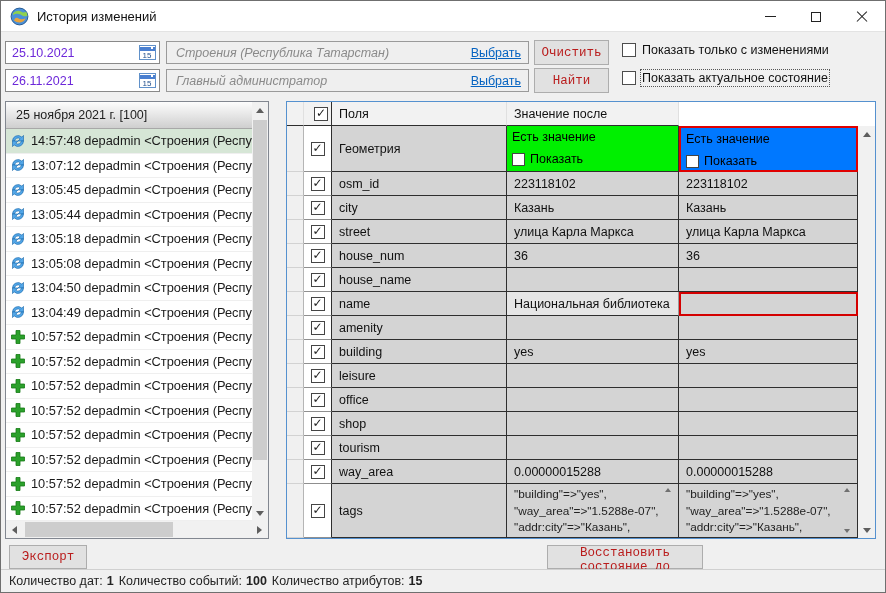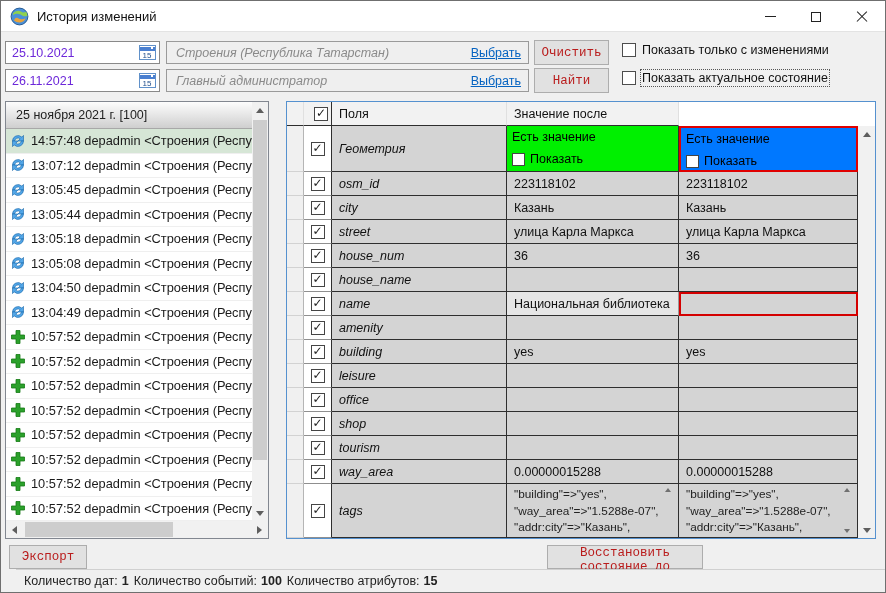--- a/index.html
+++ b/index.html
@@ -78,21 +78,21 @@
   .ghead { height:24px; }
   .ghead > div { background:#f2f2f2; border-bottom:1px solid #2e2e2e; border-right:1px solid #e0e0e0;
                  font-size:12.5px; color:#111; display:flex; align-items:center; padding-left:7px; }
   .ghead .c-cb.h { border-right:1px solid #2e2e2e; }
   .grow { height:24px; }
   .c-rowhdr { background:#f0f0f0; border-right:1px solid #b5b5b5; border-bottom:1px solid #d2d2d2; }
   .c-cb { background:#fff; border-right:1px solid #2e2e2e; border-bottom:1px solid #8f8f8f;
           display:flex; align-items:center; justify-content:center; }
   .c-field { background:#d4d4d4; border-right:1px solid #2e2e2e; border-bottom:1px solid #2e2e2e;
              font-size:12.5px; color:#111; display:flex; align-items:center; padding-left:7px;
-             white-space:nowrap; overflow:hidden;font-style:italic; }
+             white-space:nowrap; overflow:hidden; }
   .c-val { background:#d4d4d4; border-right:1px solid #2e2e2e; border-bottom:1px solid #2e2e2e;
            font-size:12.5px; color:#111; display:flex; align-items:center; padding-left:7px;
            white-space:nowrap; overflow:hidden; }
   .cell-light { background:#e6e6e6; border-right:1px solid #9a9a9a; }
   .cell-red { border:2px solid #d40000; }
 
   .cb { position:relative; width:14px; height:14px; background:#fff; border:1px solid #454545; flex:none; }
   .cb.checked::after { content:"\2713"; position:absolute; left:1px; top:-2px; font-size:12px;
                        font-weight:bold; color:#1a1a1a; }
 
@@ -113,21 +113,21 @@
   .mini-sb .m-down { position:absolute; bottom:3px; left:3px; }
   .mini-sb .tri-up { border-left-width:3.5px; border-right-width:3.5px; border-bottom-width:4.5px; border-bottom-color:#707070; }
   .mini-sb .tri-down { border-left-width:3.5px; border-right-width:3.5px; border-top-width:4.5px; border-top-color:#707070; }
 
   .grid-vscroll { position:absolute; right:0; top:24px; bottom:0; width:17px; background:#f1f1f1; }
   .grid-vscroll .sb-btn { width:17px; height:16px; left:0; }
 
   
   .statusbar { position:absolute; left:0; right:0; bottom:0; height:23px; background:#f0f0f0;
                border-top:1px solid #d0d0d0; font-size:12.5px; color:#222;
-               display:flex; align-items:center; padding-left:8px; gap:5px;margin-left:15px; }
+               display:flex; align-items:center; padding-left:8px; gap:5px; }
   .statusbar b { font-weight:bold; }
   .statusbar .pair { display:flex; gap:4px; }
 </style>
 </head>
 <body>
 
 <div class="window" data-name="history-window">
 
   <div class="titlebar" data-name="titlebar">
     <span class="app-icon" data-name="globe-icon">

